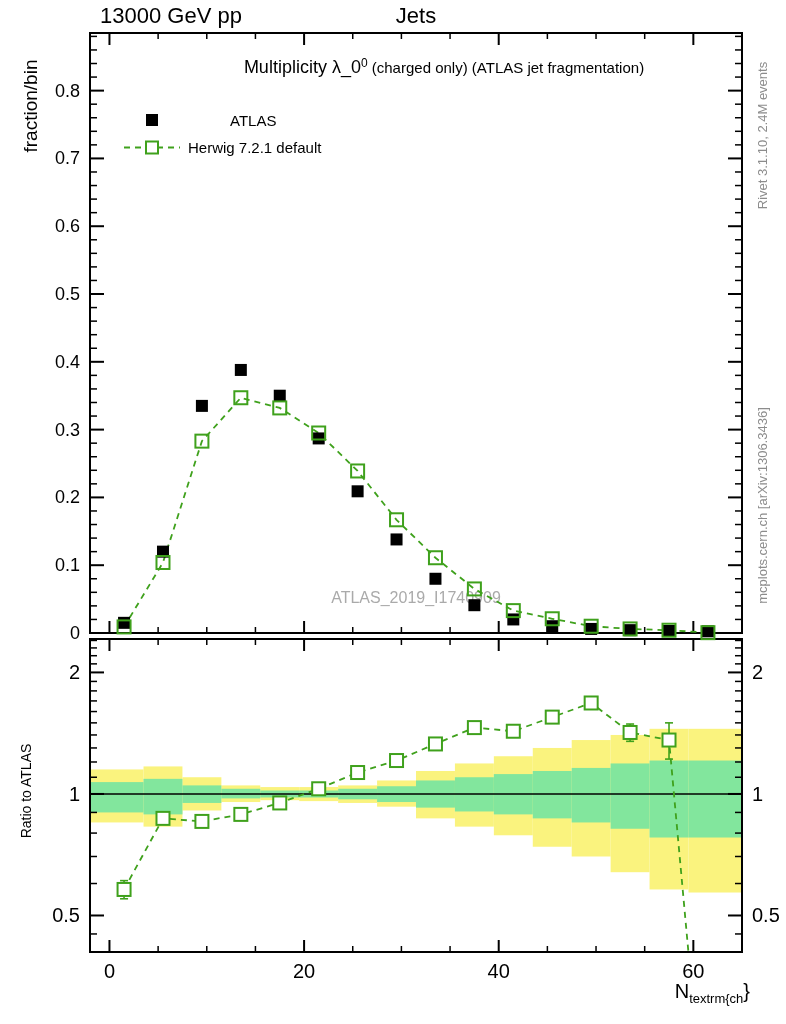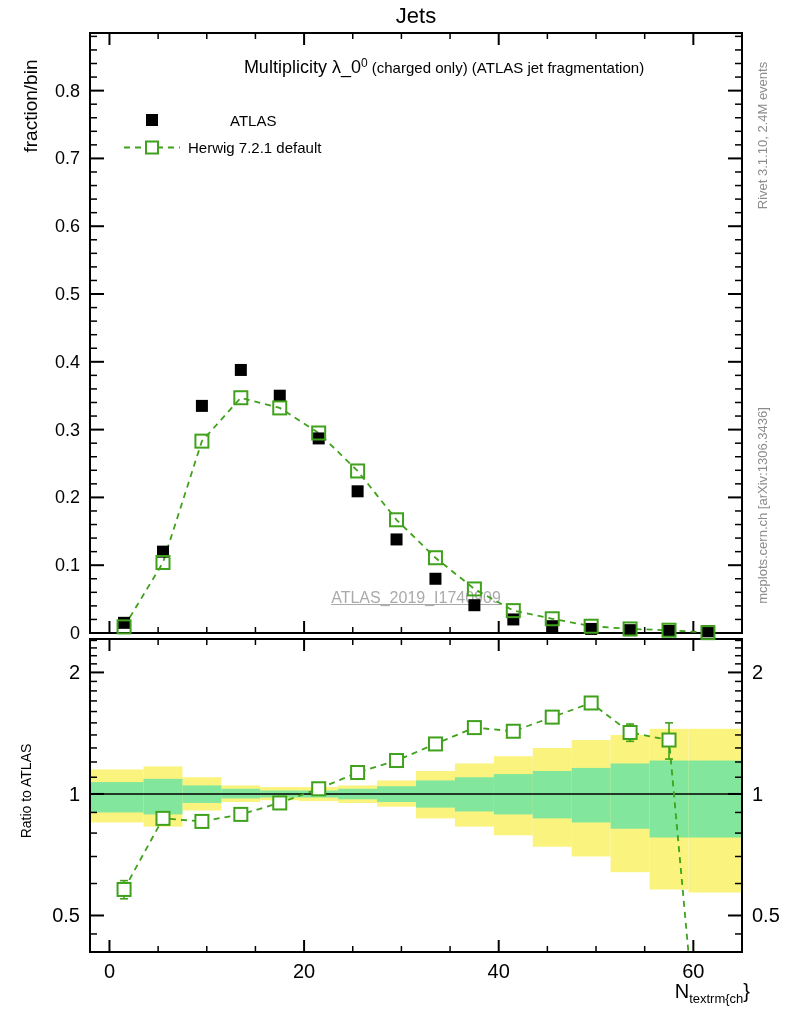--- a/index.html
+++ b/index.html
@@ -18,21 +18,21 @@
   .ylab-ratio{font-size:14px;}
   .sidenote{font-size:13px;color:#8c8c8c;}
   .xlab{font-size:20px;white-space:nowrap;}
   .xlab sub{font-size:13px;}
 </style>
 </head>
 <body>
 
 <div id="page">
 
-  <div class="abs watermark" style="left:90px;top:589px;width:652px;text-align:center;text-decoration:underline;">ATLAS_2019_I1740909</div>
+  <div class="abs watermark" style="left:90px;top:589px;width:652px;text-align:center;">ATLAS_2019_I1740909</div>
 
   <svg id="plot-svg" width="786" height="1024">
       <defs>
         <clipPath id="clip-main">
           <rect x="90" y="33" width="652" height="600"></rect>
         </clipPath>
         <clipPath id="clip-ratio">
           <rect x="90" y="639" width="652" height="313"></rect>
         </clipPath>
       </defs>
@@ -360,20 +360,21 @@
         <rect x="623.5895522388059" y="725.9721461152349" width="13" height="13" fill="#fff" stroke="#3fa11c" stroke-width="2"></rect>
         <rect x="662.5149253731344" y="733.5416730347234" width="13" height="13" fill="#fff" stroke="#3fa11c" stroke-width="2"></rect>
       </g>
       <g>
         <rect x="146" y="114" width="12" height="12" fill="#000000"></rect>
         <line x1="124" y1="147.5" x2="180" y2="147.5" stroke="#3fa11c" stroke-width="1.8" stroke-dasharray="6,5"></line>
         <rect x="146" y="141.5" width="12" height="12" fill="#fff" stroke="#3fa11c" stroke-width="2"></rect>
       </g>
     </svg>
 
+  <div class="abs hdr" style="left:100px;top:3px;">13000 GeV pp</div>
   <div class="abs hdr" style="left:90px;top:3px;width:652px;text-align:center;">Jets</div>
 
   <div class="abs" style="left:90px;top:56px;width:708px;text-align:center;">
     <span class="title-main">Multiplicity λ_0</span><span class="title-sup">0</span><span class="title-rest"> (charged only) (ATLAS jet fragmentation)</span>
   </div>
 
   <div class="abs legend-label" style="left:188px;top:112px;margin-left:42px;">ATLAS</div>
   <div class="abs legend-label" style="left:188px;top:139px;">Herwig 7.2.1 default</div>
 
   <div class="abs rot ylab-main" style="left:-34px;top:95px;width:130px;text-align:center;">fraction/bin</div>

